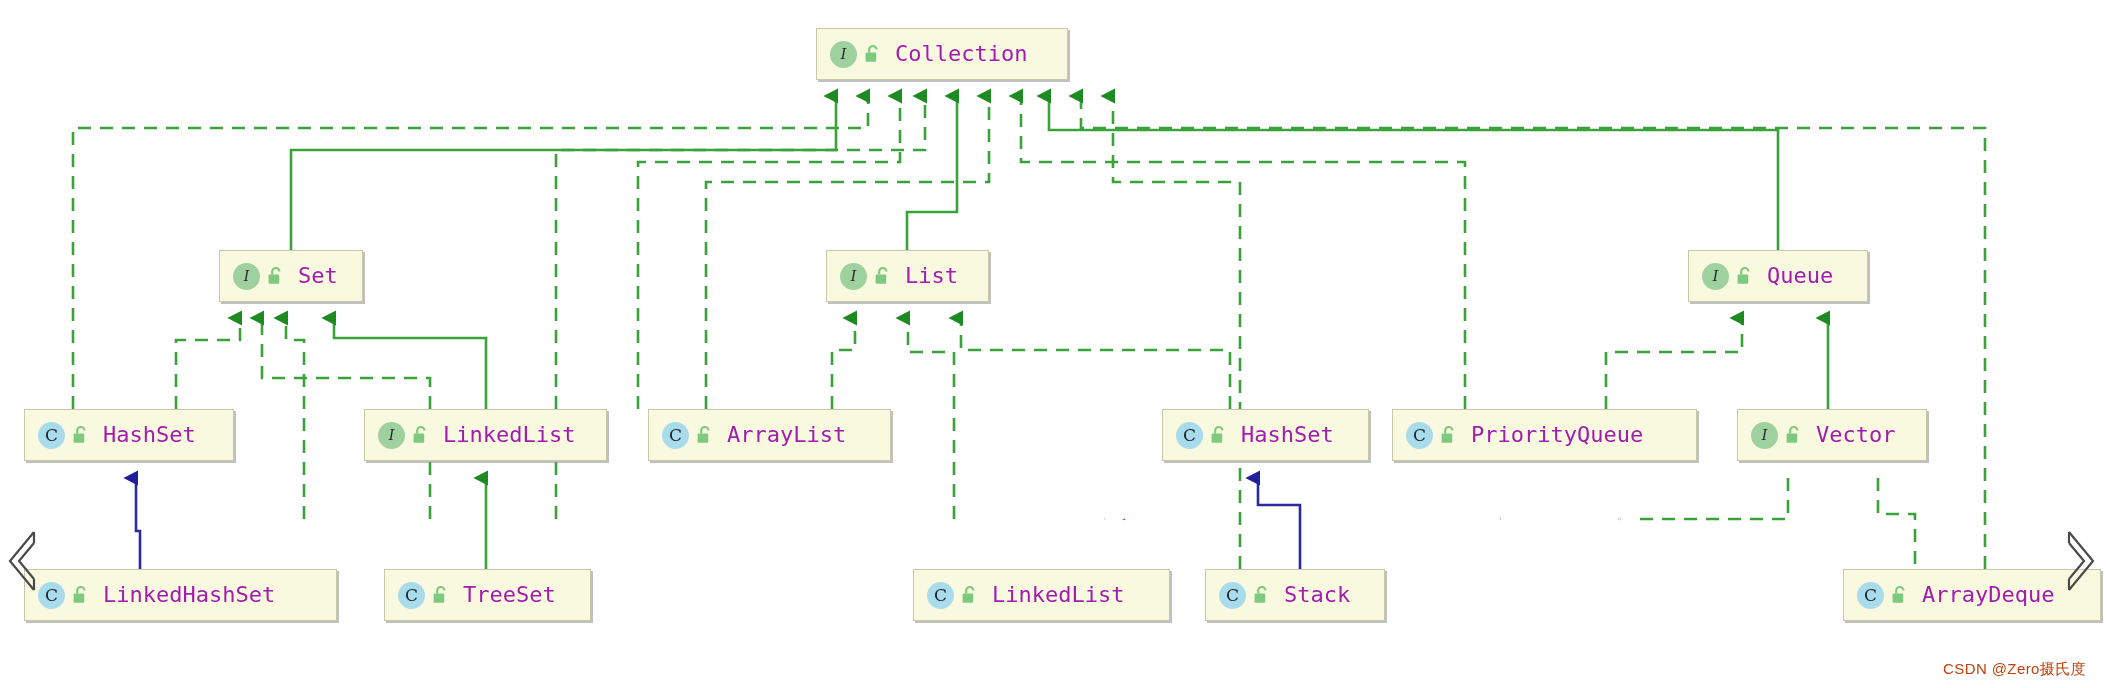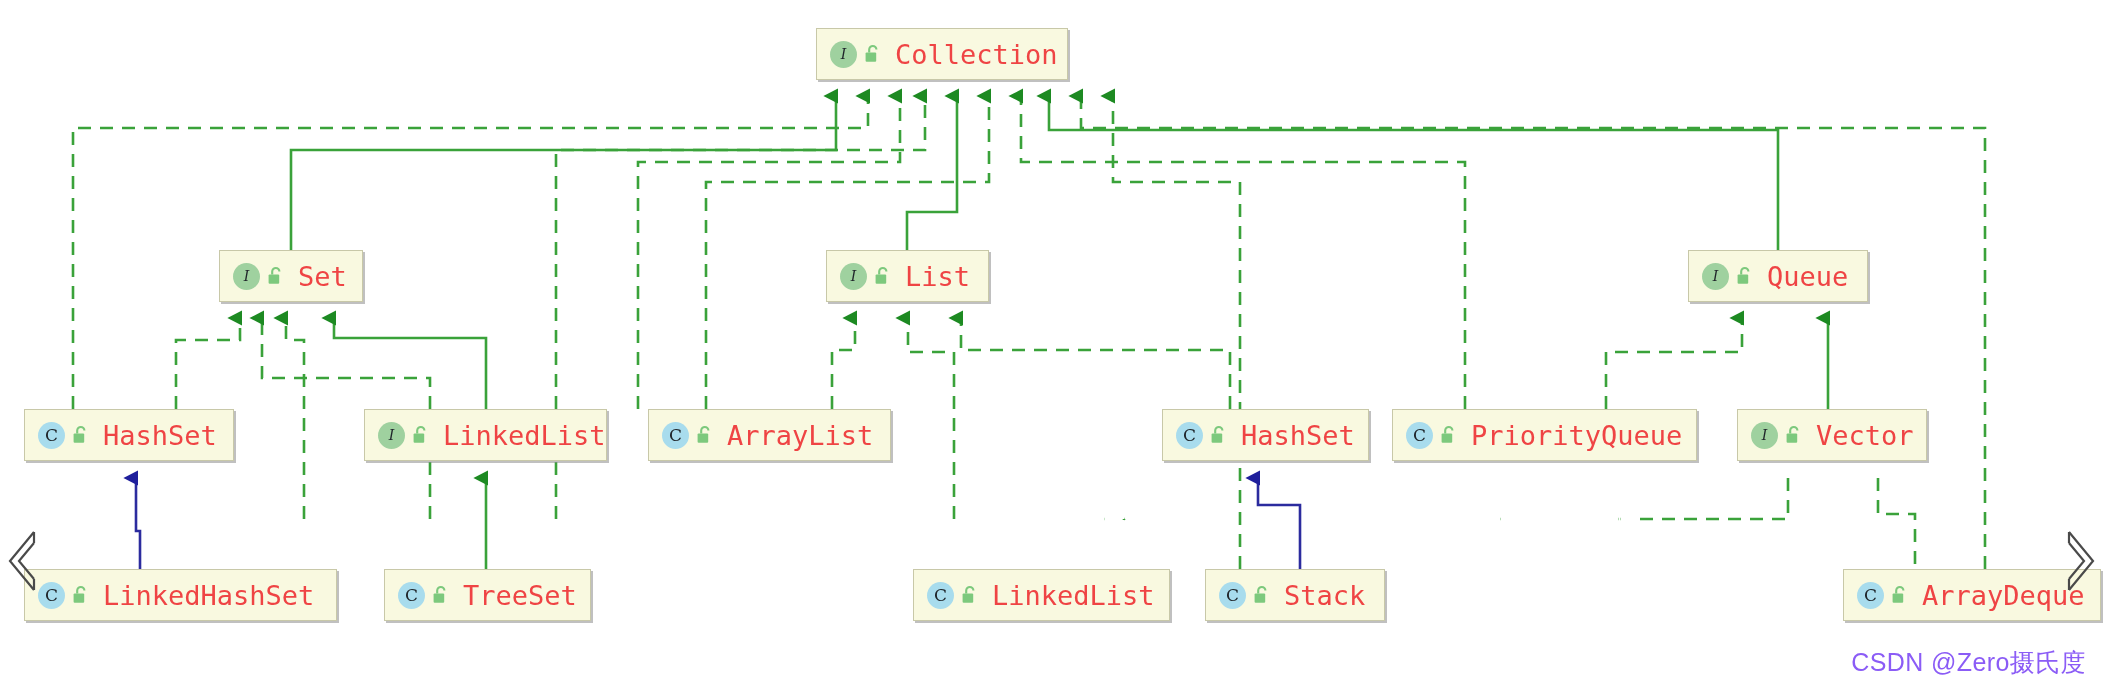--- a/index.html
+++ b/index.html
@@ -65,43 +65,43 @@
     flex: 0 0 auto;
     margin-left: 7px;
     margin-right: 13px;
     width: 18px;
     height: 20px;
     display: block;
   }
 
   .node-label {
     font-family: "DejaVu Sans Mono", monospace;
-    font-size: 27px;
-    color: #ef4444;
+    font-size: 22px;
+    color: #a21caf;
     letter-spacing: 0px;
     line-height: 1;
   }
 
   
   .chevron {
     position: absolute;
     width: 34px;
     height: 66px;
   }
   #chevron-left  { left: 4px;  top: 528px; }
   #chevron-right { left: 2065px; top: 528px; }
 
   
   #watermark {
     position: absolute;
     right: 21px;
     bottom: 9px;
     font-family: "Liberation Sans", sans-serif;
-    font-size: 25px;
-    color: #8b5cf6;
+    font-size: 15px;
+    color: #c2410c;
     letter-spacing: 0.4px;
     white-space: nowrap;
   }
 </style>
 </head>
 <body>
 
 <div id="diagram-root">
 
   <svg id="edge-layer" viewBox="0 0 2107 688" width="2107" height="688" xmlns="http://www.w3.org/2000/svg">

